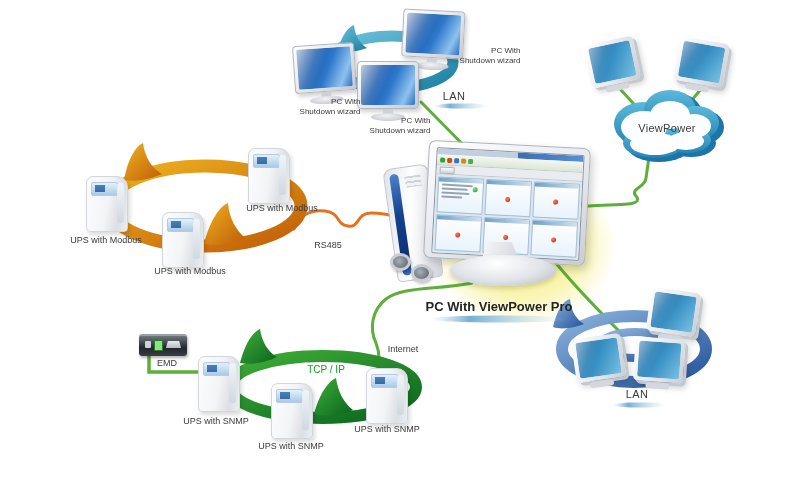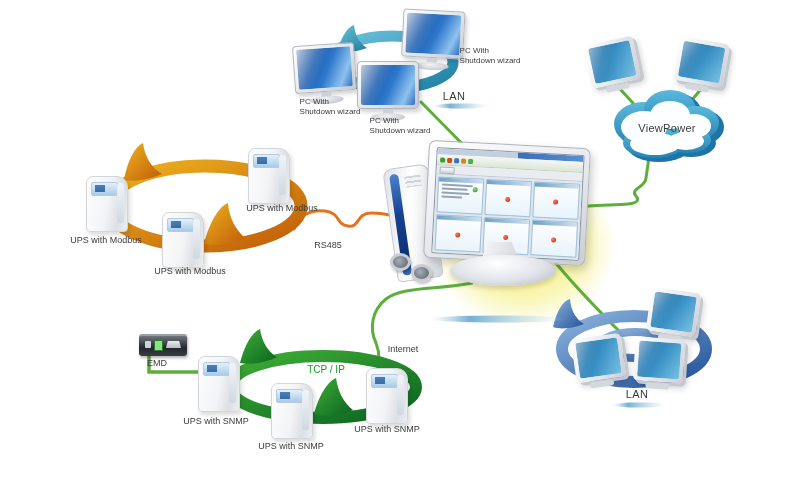--- a/index.html
+++ b/index.html
@@ -7,21 +7,21 @@
          font-family:"Liberation Sans",sans-serif;}
   
   .glow{position:absolute;left:392px;top:146px;width:252px;height:218px;z-index:0;
         background:radial-gradient(ellipse 50% 50% at 52% 46%,rgba(243,234,100,.95) 0%,
                    rgba(245,238,120,.55) 48%,rgba(245,238,120,0) 74%);}
   
   svg.bg{position:absolute;left:0;top:0;width:800px;height:482px;z-index:1;}
   svg.cloudsvg{position:absolute;left:598px;top:88px;width:144px;height:84px;z-index:3;}
   
   .lbl{position:absolute;z-index:4;font-size:9px;line-height:1.25;color:var(--label,#3b3b3b);
-       text-align:left;transform:translateX(-50%);white-space:nowrap;}
+       text-align:right;transform:translateX(-50%);white-space:nowrap;}
   .lbl.two{white-space:pre-line;font-size:8px;}
   .lbl.big{font-size:11px;letter-spacing:.3px;}
   .lbl.t-modbus{font-weight:bold;font-size:13px;color:var(--modbus_title,#e8480e);}
   .lbl.t-tcpip{font-weight:normal;font-size:10px;color:var(--tcpip_title,#0fa41f);}
   .lbl.t-pc{font-weight:bold;font-size:13px;color:#242424;}
   
   .lcd{position:absolute;z-index:3;transform:rotate(var(--r,0deg));}
   .lcd .frame{width:54px;height:40px;background:linear-gradient(135deg,#fff,#dadde2 70%,#c6cad1);
        border:1px solid #b2b6be;border-radius:4px;padding:3px;box-shadow:2px 3px 4px rgba(0,0,0,.18);}
   .lcd .scr{width:100%;height:100%;border-radius:2px;
@@ -317,22 +317,23 @@
   <div class="lbl two" style="left:400px;top:116px">PC With
 Shutdown wizard</div>
   <div class="lbl big" style="left:454px;top:90px">LAN</div>
   <div class="lbl big" style="left:667px;top:122px">ViewPower</div>
 
   <div class="lbl" style="left:106px;top:235px">UPS with Modbus</div>
   <div class="lbl" style="left:282px;top:203px">UPS with Modbus</div>
   <div class="lbl" style="left:190px;top:266px">UPS with Modbus</div>
   <div class="lbl" style="left:328px;top:240px">RS485</div>
 
+  <div class="lbl t-pc" style="left:499px;top:299px">PC With ViewPower Pro</div>
 
   <div class="lbl" style="left:403px;top:344px">Internet</div>
   <div class="lbl t-tcpip" style="left:326px;top:364px">TCP / IP</div>
   <div class="lbl" style="left:216px;top:416px">UPS with SNMP</div>
   <div class="lbl" style="left:291px;top:441px">UPS with SNMP</div>
   <div class="lbl" style="left:387px;top:424px">UPS with SNMP</div>
-  <div class="lbl" style="left:157px;top:358px">EMD</div>
+  <div class="lbl" style="left:167px;top:358px">EMD</div>
 
   <div class="lbl big" style="left:637px;top:388px">LAN</div>
 </div>
 
 </body></html>

